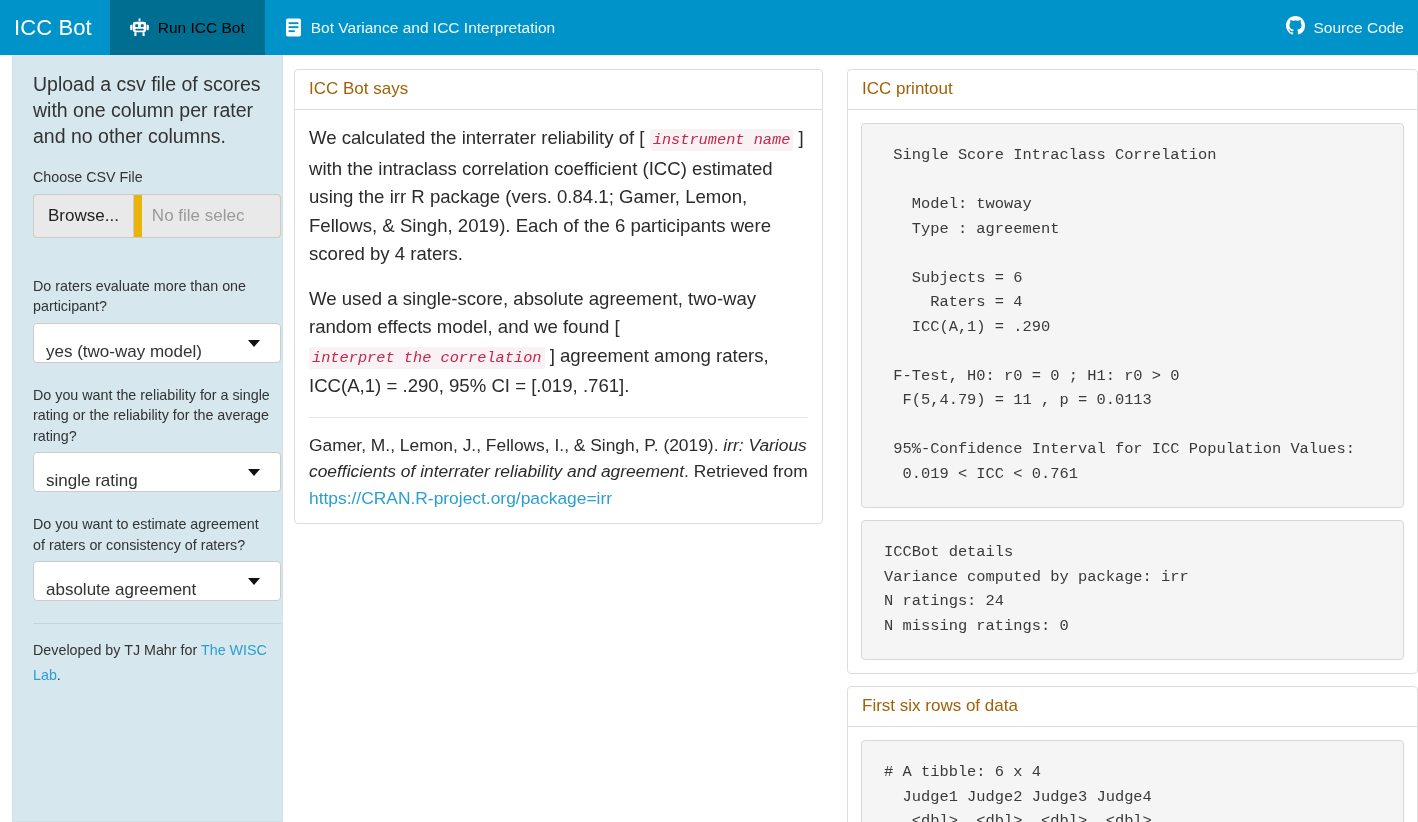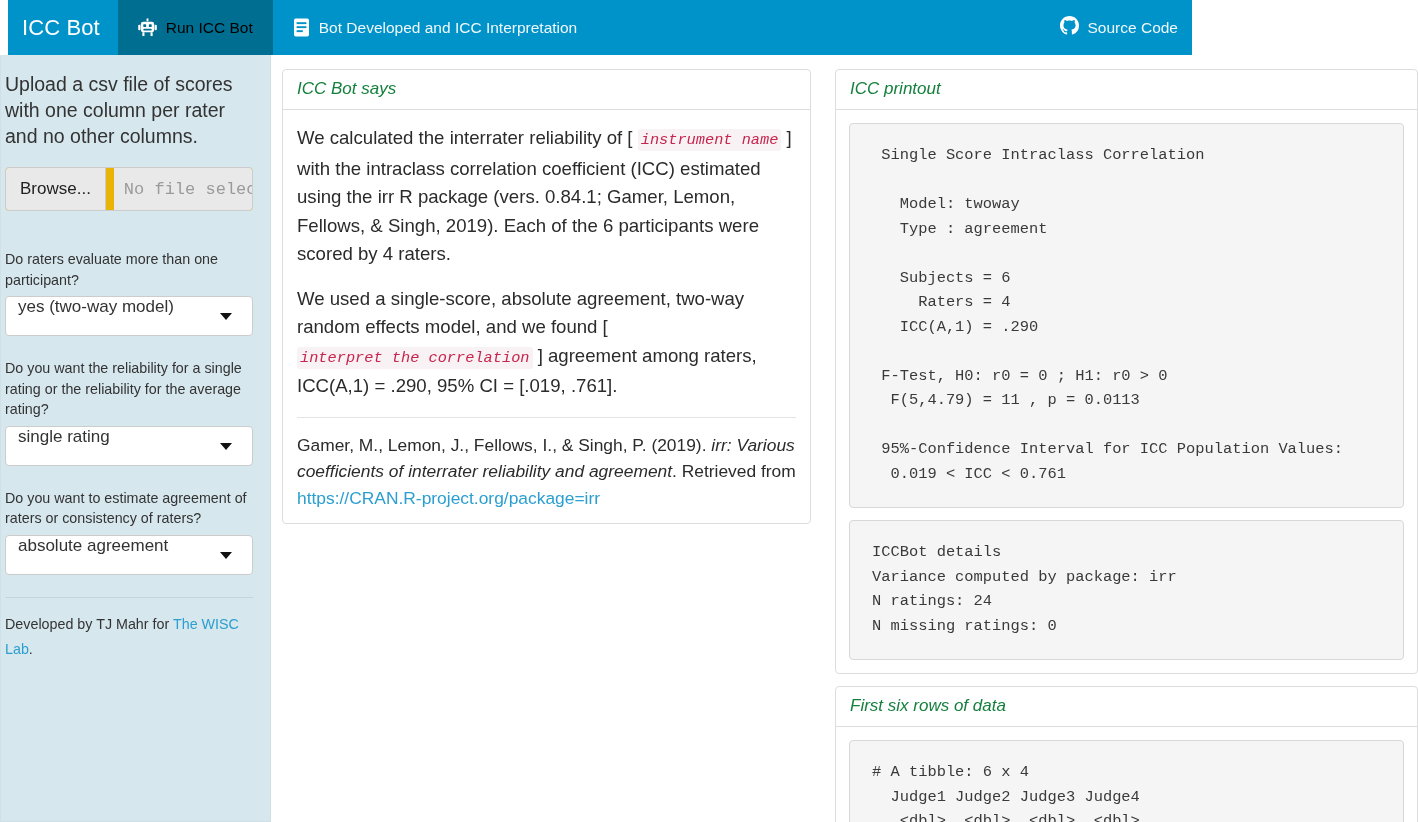--- a/index.html
+++ b/index.html
@@ -6,22 +6,22 @@
   html, body {
     margin: 0; padding: 0;
     width: 1418px; height: 822px;
     overflow: hidden;
     background: #ffffff;
     font-family: "Liberation Sans", sans-serif;
   }
 
   
   .navbar {
-    position: absolute; top: 0; left: 8px;
-    width: 1184px; height: 55px;
+    position: absolute; top: 0; left: 0;
+    width: 1418px; height: 55px;
     background: #0093c9;
     display: flex; align-items: stretch;
     color: #ffffff;
   }
   .brand {
     display: flex; align-items: center;
     padding: 0 18px 0 14px;
     font-size: 22px;
     color: #ffffff;
     letter-spacing: .1px;
@@ -56,23 +56,24 @@
     align-items: stretch;
   }
 
   
   .sidebar {
     width: 271px;
     flex: 0 0 271px;
     background: #d6e7ee;
     border: 1px solid #cfe0e7;
     border-top: none;
-    padding: 16px 12px 12px 4px;
-    color: #333333;
-    overflow: hidden;
+    padding: 16px 12px 12px 20px;
+    color: #333333;
+    overflow: hidden;
+    margin-left: 12px;
   }
   .sb-head {
     font-size: 19.5px;
     line-height: 26px;
     color: #333333;
     margin: 0 0 18px 0;
   }
   .sb-label {
     font-size: 14.3px;
     line-height: 20.5px;
@@ -101,29 +102,28 @@
   }
   .file-name {
     display: flex; align-items: center;
     flex: 1; min-width: 0;
     padding: 0 10px;
     background: #e9e9e9;
     font-size: 17px;
     color: #9a9a9a;
     white-space: nowrap;
     overflow: hidden;
-    font-family: Liberation Mono, monospace;
   }
   .sb-select {
     position: relative;
     width: 248px; height: 40px;
     background: #ffffff;
     border: 1px solid #cccccc;
     border-radius: 4px;
-    display: flex; align-items: flex-start;
+    display: flex; align-items: flex-end;
     padding: 0 34px 0 12px;
     font-size: 17px;
     color: #333333;
     margin-bottom: 22px;
     cursor: pointer;
     white-space: nowrap;
     overflow: hidden;
   }
   .sb-select .caret {
     position: absolute; right: 20px; top: 50%;
@@ -161,23 +161,22 @@
 
   .panel {
     background: #ffffff;
     border: 1px solid #dddddd;
     border-radius: 4px;
   }
   .panel-head {
     padding: 9px 14px 10px 14px;
     border-bottom: 1px solid #dddddd;
     font-size: 17px;
-    color: #15803d;
+    color: #a16207;
     font-weight: 400;
-    font-style: italic;
   }
   .panel-body { padding: 14px 14px 12px 14px; }
 
   
   .bot-p {
     font-size: 18.6px;
     line-height: 28.5px;
     color: #2b2b2b;
     margin: 0 0 16px 0;
   }
@@ -243,39 +242,40 @@
     </div>
     <div class="navtab">
       <span class="ico">
         <svg width="17" height="19" viewBox="0 0 17 19">
           <rect x="1" y="0.5" width="15" height="18" rx="1.8" fill="#ffffff"></rect>
           <rect x="3.6" y="4.2" width="9.8" height="1.9" fill="#0093c9"></rect>
           <rect x="3.6" y="8.2" width="9.8" height="1.9" fill="#0093c9"></rect>
           <rect x="3.6" y="12.2" width="6.2" height="1.9" fill="#0093c9"></rect>
         </svg>
       </span>
-      <span>Bot Developed and ICC Interpretation</span>
+      <span>Bot Variance and ICC Interpretation</span>
     </div>
   </div>
   <div class="navspacer"></div>
   <div class="navright">
     <span class="ico">
       <svg width="19" height="19" viewBox="0 0 16 16">
         <path fill="#ffffff" d="M8 0C3.58 0 0 3.58 0 8c0 3.54 2.29 6.53 5.47 7.59.4.07.55-.17.55-.38 0-.19-.01-.82-.01-1.49-2.01.37-2.53-.49-2.69-.94-.09-.23-.48-.94-.82-1.13-.28-.15-.68-.52-.01-.53.63-.01 1.08.58 1.23.82.72 1.21 1.87.87 2.33.66.07-.52.28-.87.51-1.07-1.78-.2-3.64-.89-3.64-3.95 0-.87.31-1.59.82-2.15-.08-.2-.36-1.02.08-2.12 0 0 .67-.21 2.2.82.64-.18 1.32-.27 2-.27s1.36.09 2 .27c1.53-1.04 2.2-.82 2.2-.82.44 1.1.16 1.92.08 2.12.51.56.82 1.27.82 2.15 0 3.07-1.87 3.75-3.65 3.95.29.25.54.73.54 1.48 0 1.07-.01 1.93-.01 2.2 0 .21.15.46.55.38A8.01 8.01 0 0 0 16 8c0-4.42-3.58-8-8-8z"></path>
       </svg>
     </span>
     <span>Source Code</span>
   </div>
 </div>
 
 <div class="body-area">
 
   <div class="sidebar">
     <p class="sb-head">Upload a csv file of scores with one column per rater and no other columns.</p>
 
+    <div class="sb-label">Choose CSV File</div>
     <div class="file-row">
       <div class="file-btn">Browse...</div>
       <div class="file-name">No file selec</div>
     </div>
 
     <div class="sb-label">Do raters evaluate more than one participant?</div>
     <div class="sb-select">
       <span>yes (two-way model)</span>
       <span class="caret"></span>
     </div>

